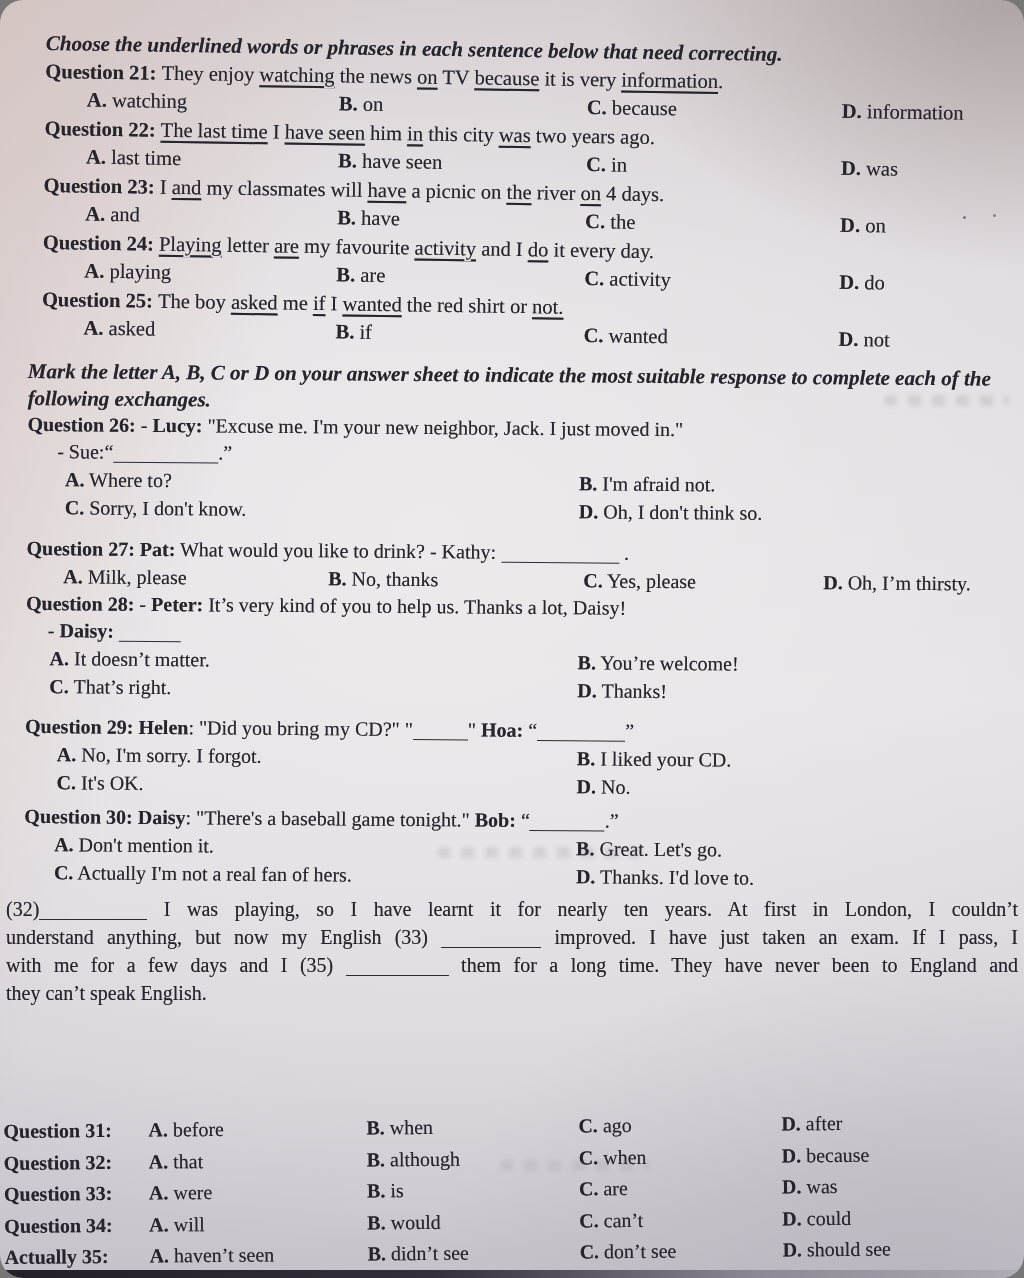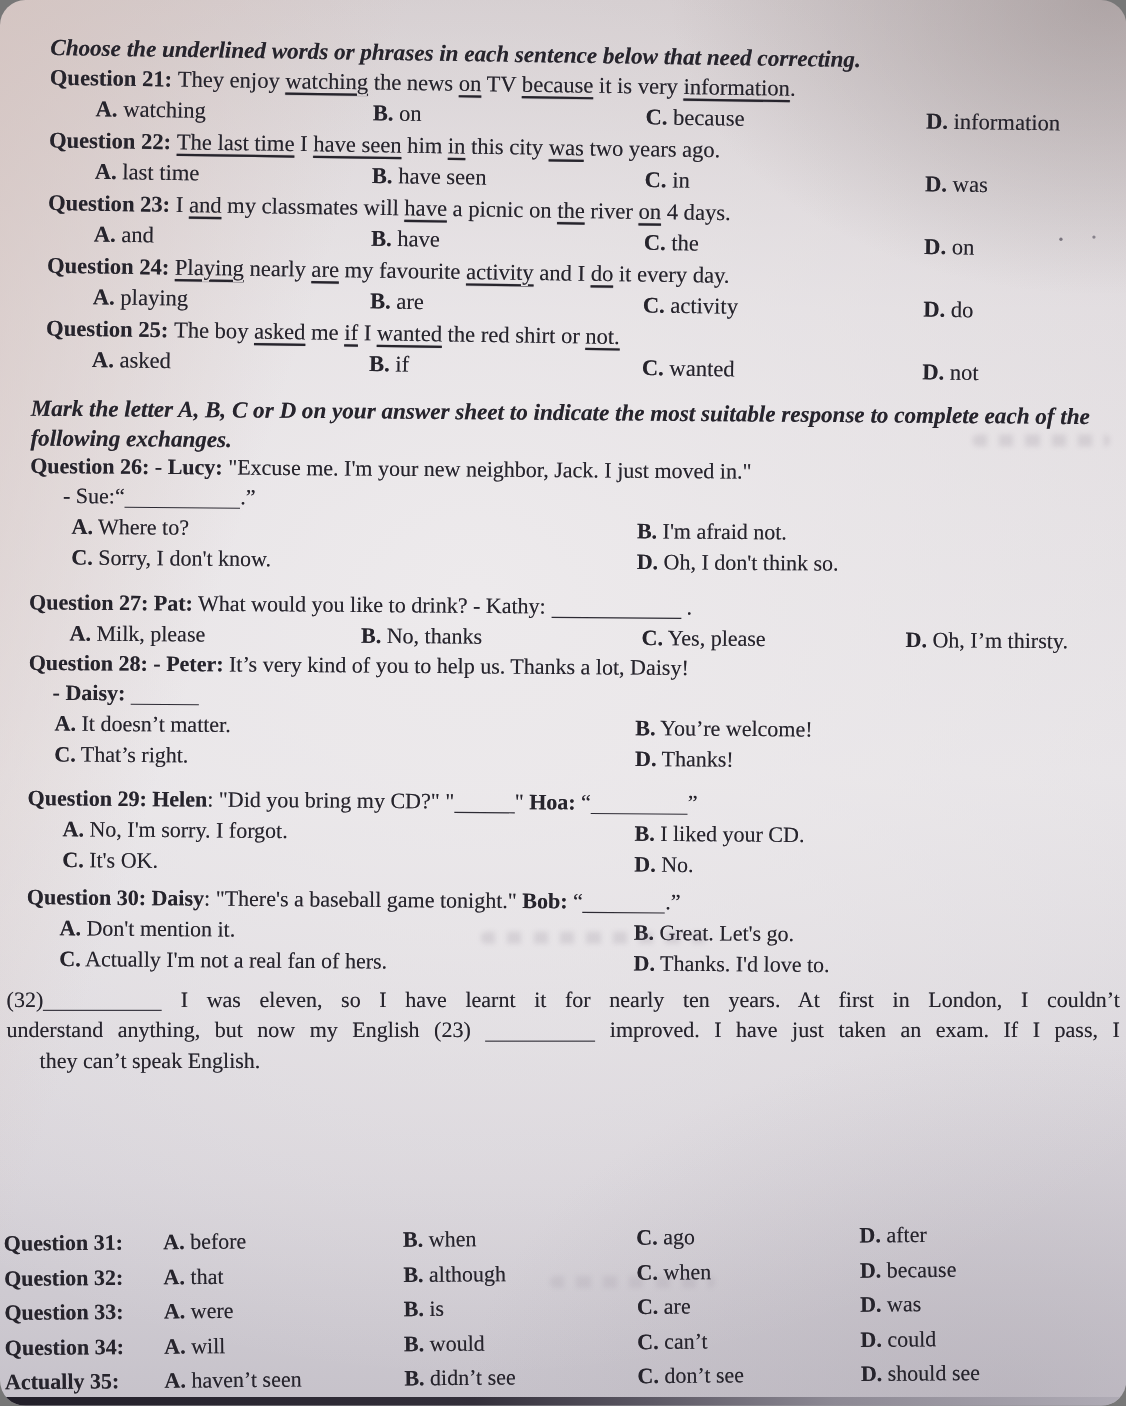--- a/index.html
+++ b/index.html
@@ -33,21 +33,21 @@
   .q26 .l2{padding-left:30px}
   .q28 .colL{padding-left:24px}.q28 .colR{top:13px}.q28 .opts2{height:69px}
   .q28 .l2{padding-left:22px}
   .q29 .colL{padding-left:32px}.q29 .colR{top:7px;left:548px}.q29 .opts2{height:63px}
   .q30 .colL{padding-left:30px}.q30 .colR{top:3px;left:550px}.q30 .opts2{height:59px}
   
   #sec3{top:893px;left:6px;width:1012px;font-size:20px;}
   #sec3 .passage{margin-top:2px;}
   #sec3 .pline{line-height:28px;text-align:justify;text-align-last:justify;}
   #sec3 .pline.first{text-indent:75px;}
-  #sec3 .pline.last{text-align:right;text-align-last:left;margin-left:30px;}
+  #sec3 .pline.last{text-align:right;text-align-last:left;}
   #grid35{top:1116px;left:4px;width:1016px;transform:rotate(-0.55deg);transform-origin:0 50%;font-size:20px;}
   #grid35 .grow{display:grid;grid-template-columns:145px 218px 212px 203px auto;line-height:31.5px;}
   
   .qlabel{font-weight:bold;}
   .bold{font-weight:bold;}
   .letter{font-weight:bold;}
   .u{text-decoration:underline;text-decoration-thickness:1.6px;text-underline-offset:3.5px;}
   .blank{display:inline-block;height:.85em;border-bottom:1.6px solid #2c2a33;margin-bottom:-4px;}
   
   .smudge{position:absolute;height:11px;border-radius:5px;filter:blur(2.2px);opacity:.5;
@@ -78,21 +78,21 @@
           <span class="opt"><span class="letter">C.</span> in</span>
           <span class="opt"><span class="letter">D.</span> was</span>
         </div>
         <div class="qline l1"><span class="qlabel">Question 23: </span><span>I </span><span class="u">and</span><span> my classmates will </span><span class="u">have</span><span> a picnic on </span><span class="u">the</span><span> river </span><span class="u">on</span><span> 4 days.</span></div>
         <div class="opts4">
           <span class="opt"><span class="letter">A.</span> and</span>
           <span class="opt"><span class="letter">B.</span> have</span>
           <span class="opt"><span class="letter">C.</span> the</span>
           <span class="opt"><span class="letter">D.</span> on</span>
         </div>
-        <div class="qline l1"><span class="qlabel">Question 24: </span><span class="u">Playing</span><span> nearly </span><span class="u">are</span><span> my favourite </span><span class="u">activity</span><span> and I </span><span class="u">do</span><span> it every day.</span></div>
+        <div class="qline l1"><span class="qlabel">Question 24: </span><span class="u">Playing</span><span> letter </span><span class="u">are</span><span> my favourite </span><span class="u">activity</span><span> and I </span><span class="u">do</span><span> it every day.</span></div>
         <div class="opts4">
           <span class="opt"><span class="letter">A.</span> playing</span>
           <span class="opt"><span class="letter">B.</span> are</span>
           <span class="opt"><span class="letter">C.</span> activity</span>
           <span class="opt"><span class="letter">D.</span> do</span>
         </div>
         <div class="qline l1"><span class="qlabel">Question 25: </span><span>The boy </span><span class="u">asked</span><span> me </span><span class="u">if</span><span> I </span><span class="u">wanted</span><span> the red shirt or </span><span class="u">not.</span></div>
         <div class="opts4">
           <span class="opt"><span class="letter">A.</span> asked</span>
           <span class="opt"><span class="letter">B.</span> if</span>
@@ -166,22 +166,23 @@
               <span class="opt"><span class="letter">B.</span> Great. Let's go.</span>
               <span class="opt"><span class="letter">D.</span> Thanks. I'd love to.</span>
             </div>
           </div>
         </div>
       </div>
   </section>
 
   <section class="sec" id="sec3">
     <div class="passage" id="passage">
-        <div class="pline"><span>(32)</span><span class="blank" style="width: 108px;"></span><span> I was eleven, so I have learnt it for nearly ten years. At first in London, I couldn’t</span></div>
-        <div class="pline"><span>understand anything, but now my English (23) </span><span class="blank" style="width: 100px;"></span><span> improved. I have just taken an exam. If I pass, I</span></div>
+        <div class="pline"><span>(32)</span><span class="blank" style="width: 108px;"></span><span> I was playing, so I have learnt it for nearly ten years. At first in London, I couldn’t</span></div>
+        <div class="pline"><span>understand anything, but now my English (33) </span><span class="blank" style="width: 100px;"></span><span> improved. I have just taken an exam. If I pass, I</span></div>
+        <div class="pline"><span>with me for a few days and I (35) </span><span class="blank" style="width: 103px;"></span><span> them for a long time. They have never been to England and</span></div>
         <div class="pline last"><span>they can’t speak English.</span></div>
       </div>
   </section>
 
   <section class="sec" id="grid35">
       <div class="grow">
         <span class="qlabel">Question 31:</span>
         <span class="opt"><span class="letter">A.</span> before</span>
         <span class="opt"><span class="letter">B.</span> when</span>
         <span class="opt"><span class="letter">C.</span> ago</span>

